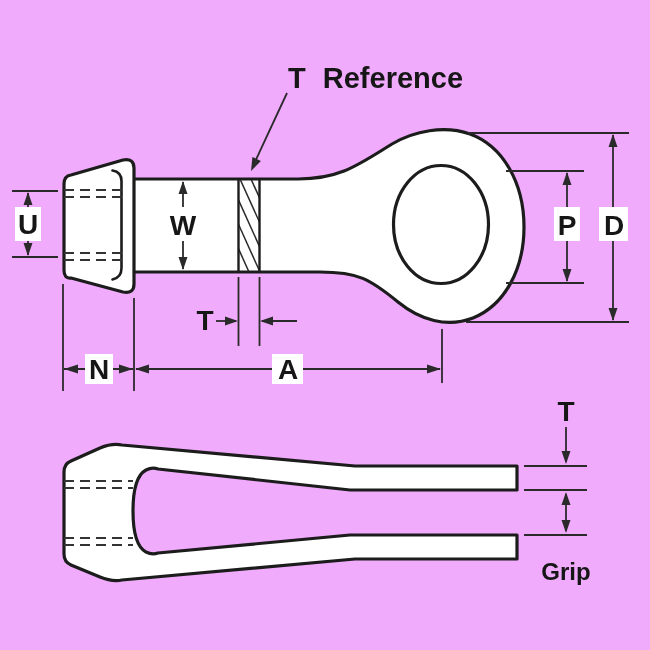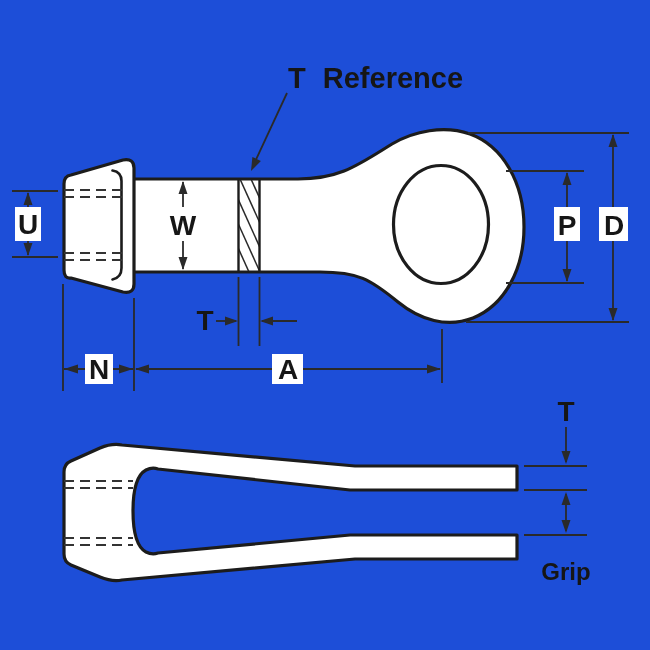--- a/index.html
+++ b/index.html
@@ -1,16 +1,16 @@
 <!DOCTYPE html>
 <html><head>
 <meta charset="utf-8">
 <style>
   html,body{margin:0;padding:0;background:#ffffff;}
-  .stage{position:relative;width:650px;height:650px;background:#1d4ed8;overflow:hidden;
+  .stage{position:relative;width:650px;height:650px;background:#f0abfc;overflow:hidden;
          font-family:"Liberation Sans", sans-serif;}
   svg{display:block;}
   text{fill:#161616;font-family:"Liberation Sans", sans-serif;font-weight:bold;}
   .dimletter{font-size:28px;}
   .reftitle{font-size:29px;word-spacing:9px;}
   .griplabel{font-size:24px;}
   .outline{fill:#ffffff;stroke:#1c1c1c;stroke-width:3.2;stroke-linejoin:round;}
   .thinline{fill:none;stroke:#2a2a2a;stroke-width:1.8;}
   .arrow{fill:#2a2a2a;stroke:none;}
   .dashline{stroke:#333333;stroke-width:2.2;stroke-dasharray:10 6;fill:none;}

